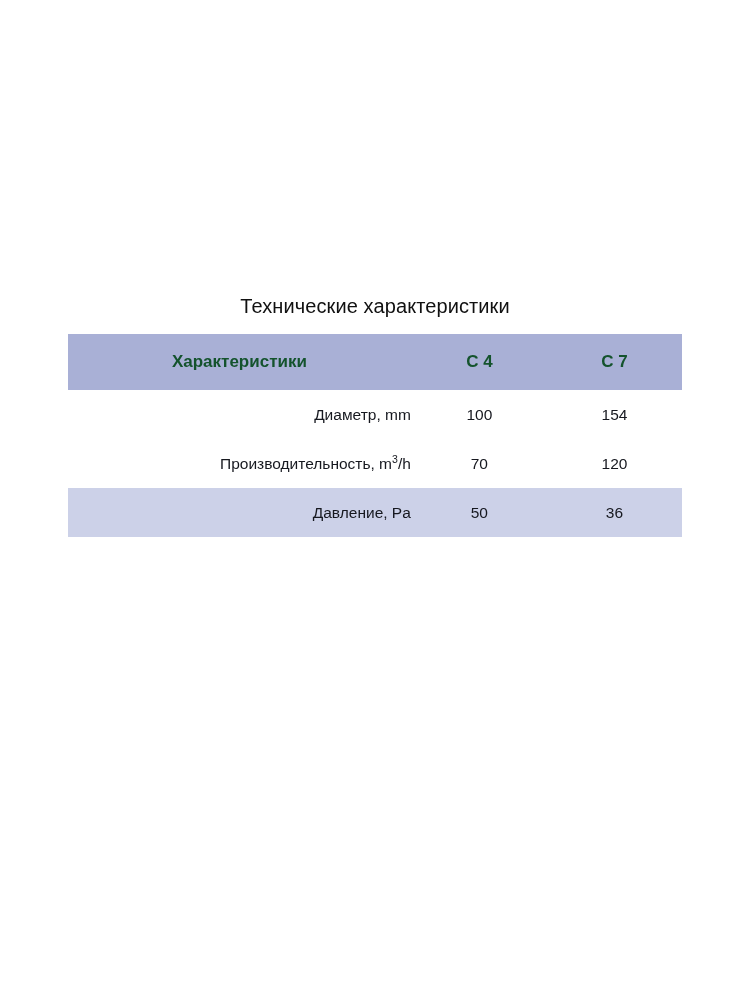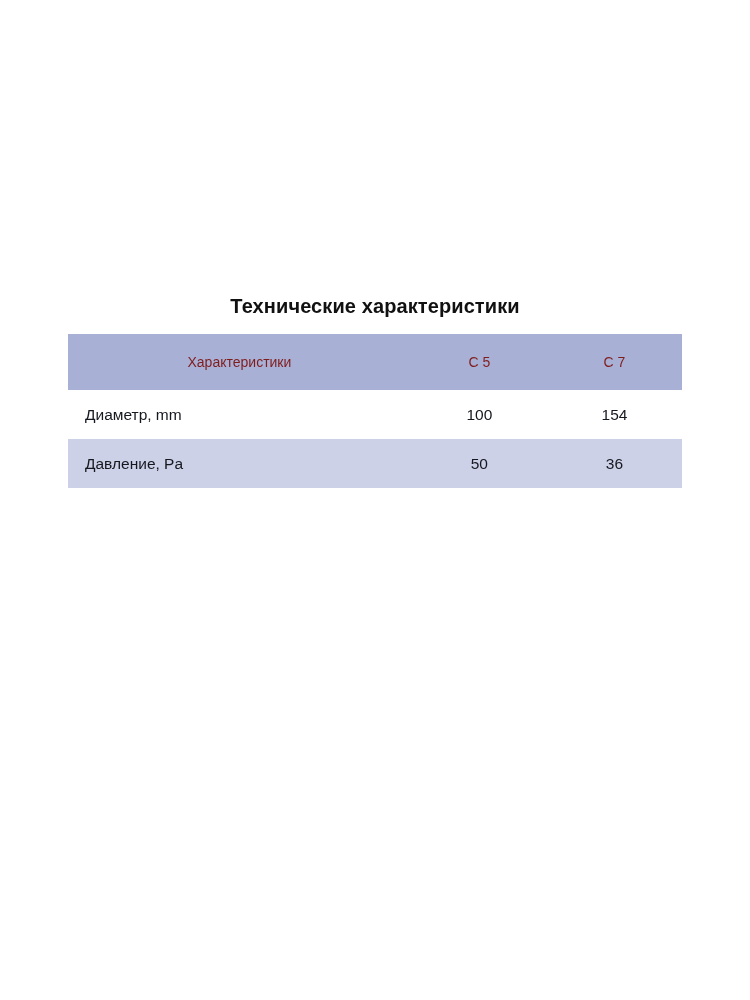--- a/index.html
+++ b/index.html
@@ -24,41 +24,41 @@
   .spec-block {
     position: absolute;
     left: 68px;
     top: 295px;
     width: 614px;
   }
 
   .spec-title {
     text-align: center;
     font-size: 20px;
-    font-weight: bold;
+    font-weight: normal;
     color: #111111;
     letter-spacing: 0.1px;
     margin-bottom: 16px;
   }
 
   table.spec-table {
     width: 100%;
     border-collapse: collapse;
     table-layout: fixed;
   }
 
   table.spec-table col.c-name { width: 56%; }
   table.spec-table col.c-val  { width: 22%; }
 
   table.spec-table thead th {
     background: #a9b0d6;
     height: 54px;
-    font-size: 14px;
-    font-weight: normal;
-    color: #7f1d1d;
+    font-size: 17px;
+    font-weight: bold;
+    color: #14532d;
     vertical-align: middle;
   }
 
   table.spec-table thead th.th-name {
     text-align: center;
     padding-left: 0;
   }
   table.spec-table thead th.th-val {
     text-align: center;
   }
@@ -72,21 +72,21 @@
     background: #ffffff;
   }
 
   table.spec-table tbody td {
     font-size: 15.5px;
     color: #16181f;
     vertical-align: middle;
   }
 
   table.spec-table tbody td.td-name {
-    text-align: left;
+    text-align: right;
     padding-left: 17px;
   }
 
   table.spec-table tbody td.td-val {
     text-align: center;
   }
 
   sup {
     font-size: 0.68em;
     vertical-align: super;
@@ -104,29 +104,34 @@
 
     <table class="spec-table">
       <colgroup>
         <col class="c-name">
         <col class="c-val">
         <col class="c-val">
       </colgroup>
       <thead>
         <tr>
           <th class="th-name">Характеристики</th>
-          <th class="th-val">C 5</th>
+          <th class="th-val">C 4</th>
           <th class="th-val">C 7</th>
         </tr>
       </thead>
       <tbody id="table-body">
           <tr class="plain">
             <td class="td-name"><span>Диаметр, mm</span></td>
             <td class="td-val">100</td>
             <td class="td-val">154</td>
+          </tr>
+          <tr class="plain">
+            <td class="td-name"><span>Производительность, m</span><sup>3</sup><span>/h</span></td>
+            <td class="td-val">70</td>
+            <td class="td-val">120</td>
           </tr>
           <tr class="alt">
             <td class="td-name"><span>Давление, Pa</span></td>
             <td class="td-val">50</td>
             <td class="td-val">36</td>
           </tr>
         </tbody>
     </table>
 
   </div>

